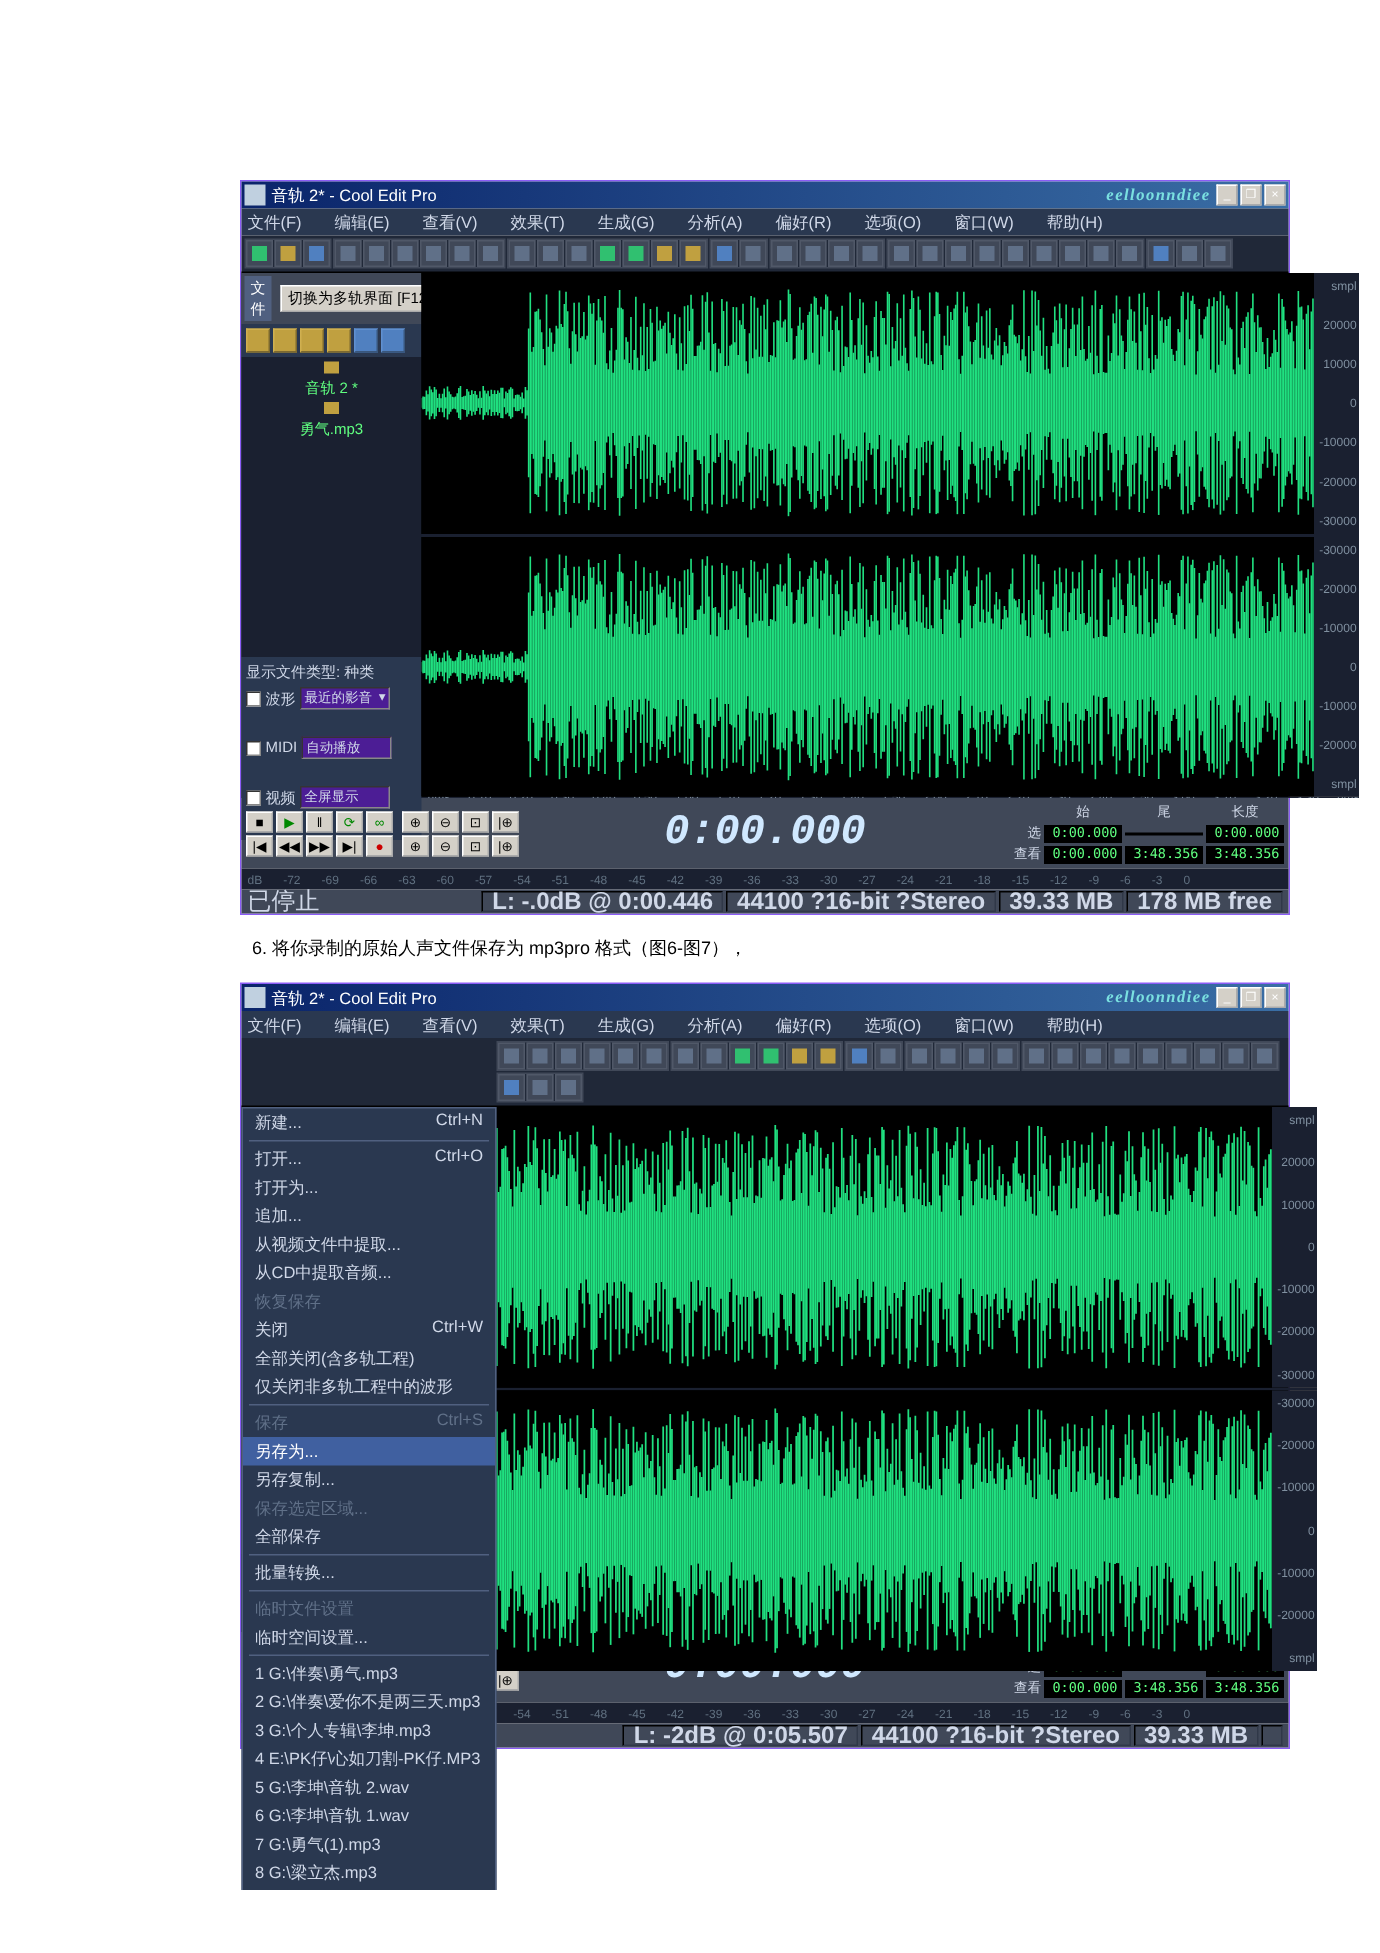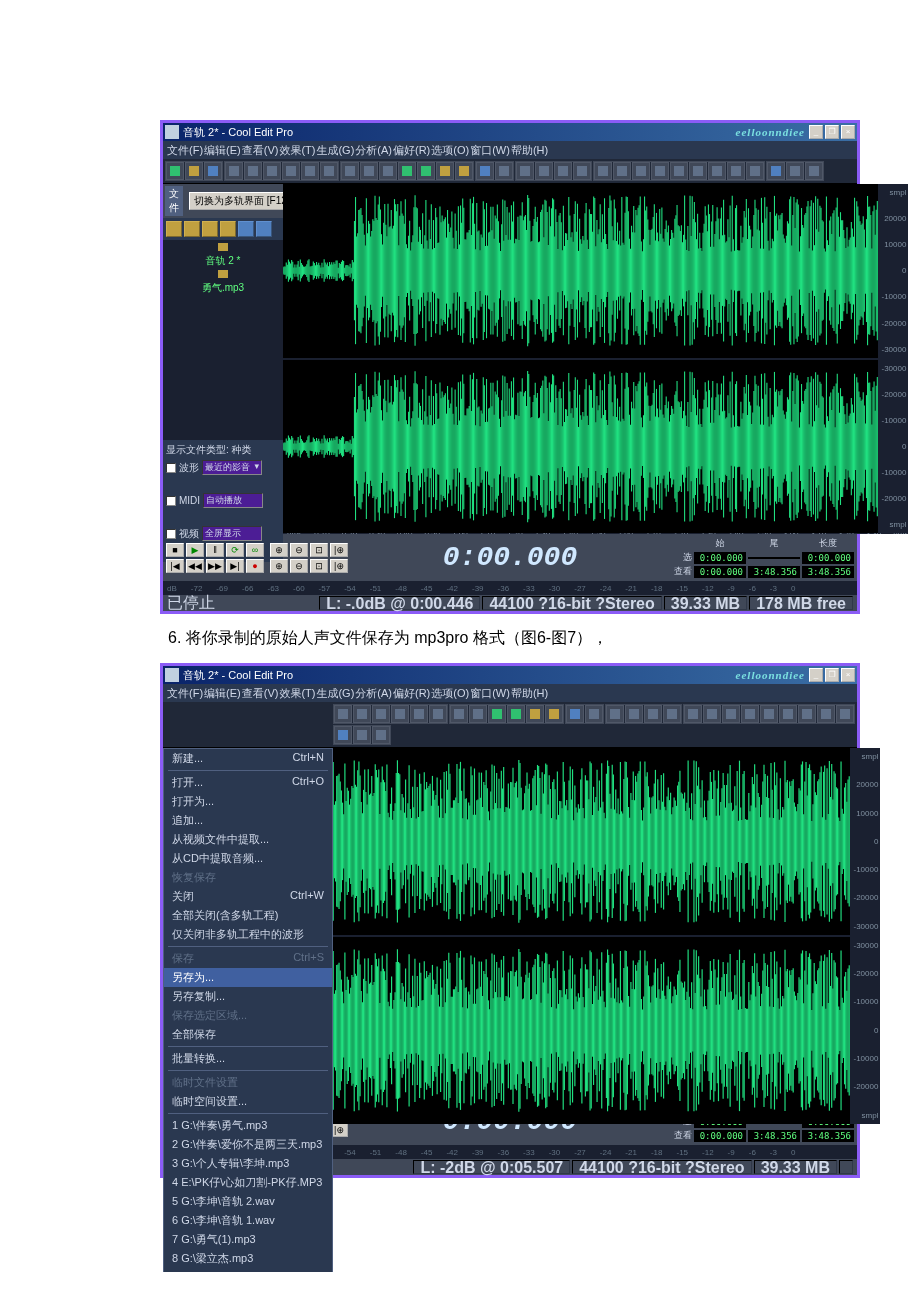--- a/index.html
+++ b/index.html
@@ -1,30 +1,30 @@
 <!DOCTYPE html>
 <html><head>
 <meta charset="utf-8">
 <style>
 * { margin: 0; padding: 0; box-sizing: border-box; font-family: 'SimSun', Tahoma, sans-serif; }
 body { background: #fff; width: 920px; margin: 0 auto; font-size: 11px; }
 .page { padding: 120px 160px 80px 160px; }
 
-.app-window { width: 700px; border: 3px solid #8b5cf6; margin-bottom: 14px; }
+.app-window { width: 700px; border: 1px solid #8b5cf6; margin-bottom: 14px; }
 
 
 .titlebar { background: linear-gradient(to right, #0a246a, #3a6ea5); height: 18px; display: flex; align-items: center; padding: 0 2px; color: #fff; font-size: 11px; }
 .titlebar .icon { width: 14px; height: 14px; background: #c0d0e0; margin-right: 4px; }
 .titlebar .title { flex: 1; }
 .watermark { color: #7ae0e0; font-style: italic; font-weight: bold; letter-spacing: 1px; margin-right: 4px; font-family: cursive; }
 .win-btns { display: flex; gap: 2px; }
 .win-btn { width: 14px; height: 14px; background: #d4d0c8; border: 1px outset #fff; font-size: 8px; text-align: center; line-height: 12px; }
 
 
-.menubar { background: #2a3850; height: 18px; display: flex; align-items: center; padding: 0 4px; color: #d0d8e8; font-size: 11px; gap: 1px; }
+.menubar { background: #2a3850; height: 18px; display: flex; align-items: center; padding: 0 4px; color: #d0d8e8; font-size: 11px; gap: 22px; }
 .menubar span { white-space: nowrap; }
 
 
 .toolbars { background: #202838; padding: 2px; display: flex; gap: 1px; flex-wrap: wrap; border-bottom: 1px solid #000; }
 .tb-group { display: flex; gap: 1px; border: 1px solid #404858; }
 .tb-btn { width: 18px; height: 18px; background: #404858; border: 1px solid #505868; display: flex; align-items: center; justify-content: center; }
 .tb-btn .sq { width: 10px; height: 10px; background: #607088; }
 .tb-btn.green .sq { background: #30c070; }
 .tb-btn.yellow .sq { background: #c0a040; }
 .tb-btn.blue .sq { background: #5080c0; }
@@ -93,21 +93,21 @@
 .status-cell { border: 1px inset #303848; padding: 0 6px; height: 14px; line-height: 14px; margin-left: 2px; font-weight: bold; }
 
 
 .file-menu { position: absolute; background: #2a3850; border: 1px solid #506080; width: 170px; top: 0; left: 0; z-index: 10; }
 .fm-item { color: #d0d8e8; font-size: 11px; padding: 2px 8px; display: flex; justify-content: space-between; }
 .fm-item.disabled { color: #607088; }
 .fm-item.hover { background: #4060a0; color: #fff; }
 .fm-sep { height: 1px; background: #506080; margin: 2px 4px; }
 .sb-below { position: relative; }
 
-.caption { font-size: 16px; color: #000; margin: 10px 0 14px 8px; }
+.caption { font-size: 12px; color: #000; margin: 10px 0 14px 8px; }
 </style>
 </head>
 <body>
 
 <div class="page">
 
 <div class="app-window">
 
   <div class="titlebar">
     <div class="icon"></div>

